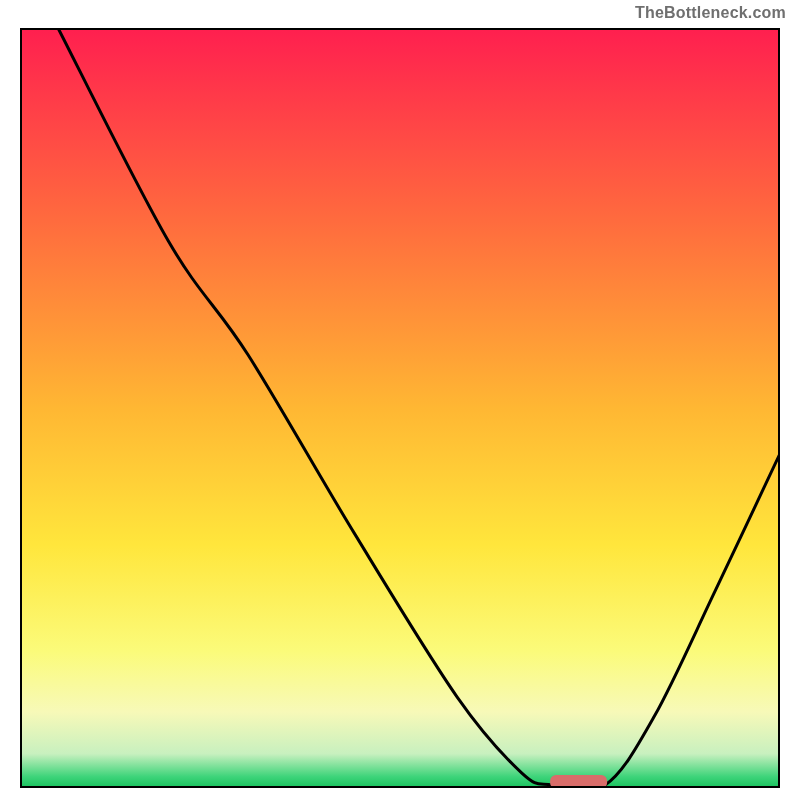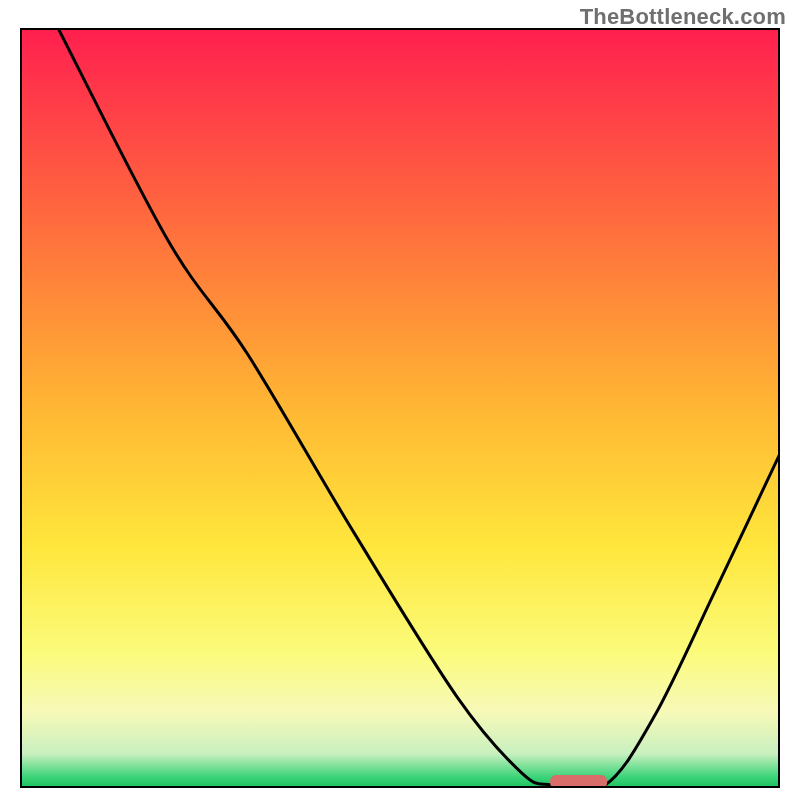--- a/index.html
+++ b/index.html
@@ -12,21 +12,21 @@
   }
   .stage {
     position: relative;
     width: 800px;
     height: 800px;
   }
   .watermark {
     position: absolute;
     top: 4px;
     right: 14px;
-    font-size: 22px;
+    font-size: 16px;
     font-weight: 600;
     color: #6f6f6f;
     letter-spacing: 0.2px;
   }
   .plot {
     position: absolute;
     left: 20px;
     top: 28px;
     width: 760px;
     height: 760px;

